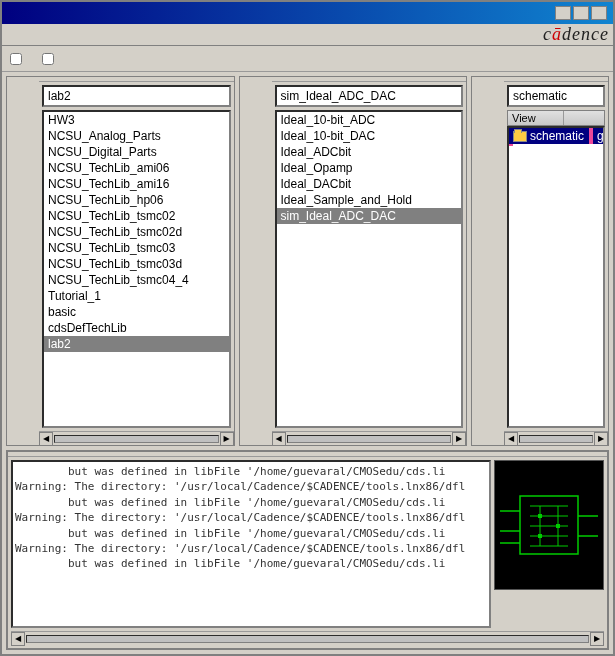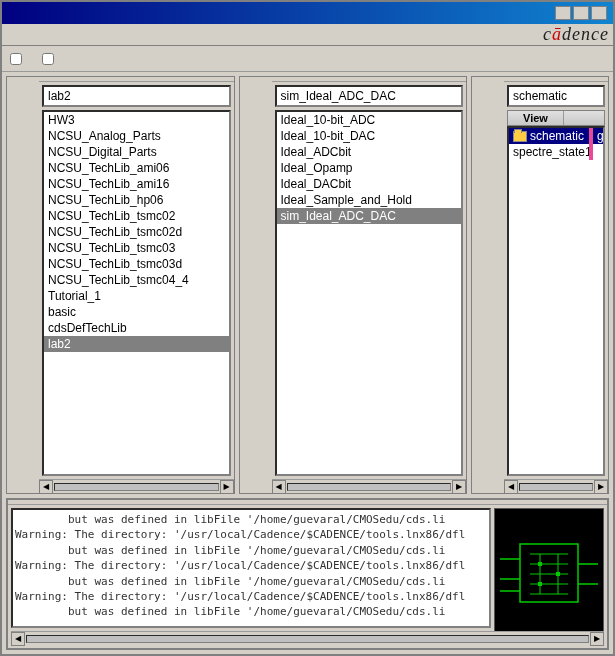--- a/index.html
+++ b/index.html
@@ -151,23 +151,22 @@
     }
     .view-table-header {
       display: flex;
       background: #d4d0c8;
       border: 1px solid #808080;
       margin: 0 3px;
     }
     .view-table-col {
       flex: 1;
       padding: 1px 4px;
-      font-weight: bold;
+      font-weight: normal;
       font-size: 11px;
-      text-align: center;
       background: linear-gradient(to bottom, #e0e0e0, #c8c8c8);
       border-right: 1px solid #999;
     }
     .view-table-col:last-child {
       border-right: none;
     }
     .view-list-container {
       flex: 1;
       border: 2px inset #808080;
       margin: 0 3px 3px 3px;
@@ -215,21 +214,21 @@
       width: 6px;
       height: 3px;
       background: #ffcc44;
       border: 1px solid #888;
       border-bottom: none;
     }
     .messages-section {
       margin: 0 4px 4px 4px;
       border: 2px solid #808080;
       background: #d4d0c8;
-      height: 152px;
+      height: 200px;
       display: flex;
       flex-direction: column;
       flex-shrink: 0;
     }
     .messages-header {
       background: #d4d0c8;
       padding: 2px 4px;
       font-weight: bold;
       font-size: 13px;
       color: #0000aa;
@@ -385,23 +384,20 @@
       </div>
       <div class="view-list-container" id="view-list">
           <div class="view-row selected">
             <div class="view-cell view-cell-name">
               <span class="folder-icon"></span>
               <span>schematic</span>
             </div>
             <div class="view-cell view-cell-user">gue</div>
           </div>
           <div class="view-row">
-            <div class="view-cell view-cell-name">
-              <span>spectre_state1</span>
-            </div>
             <div class="view-cell view-cell-user"></div>
           </div>
         </div>
       <div class="scrollbar-x">
         <div class="scroll-btn">◀</div>
         <div class="scroll-track"></div>
         <div class="scroll-btn">▶</div>
       </div>
     </div>
 

